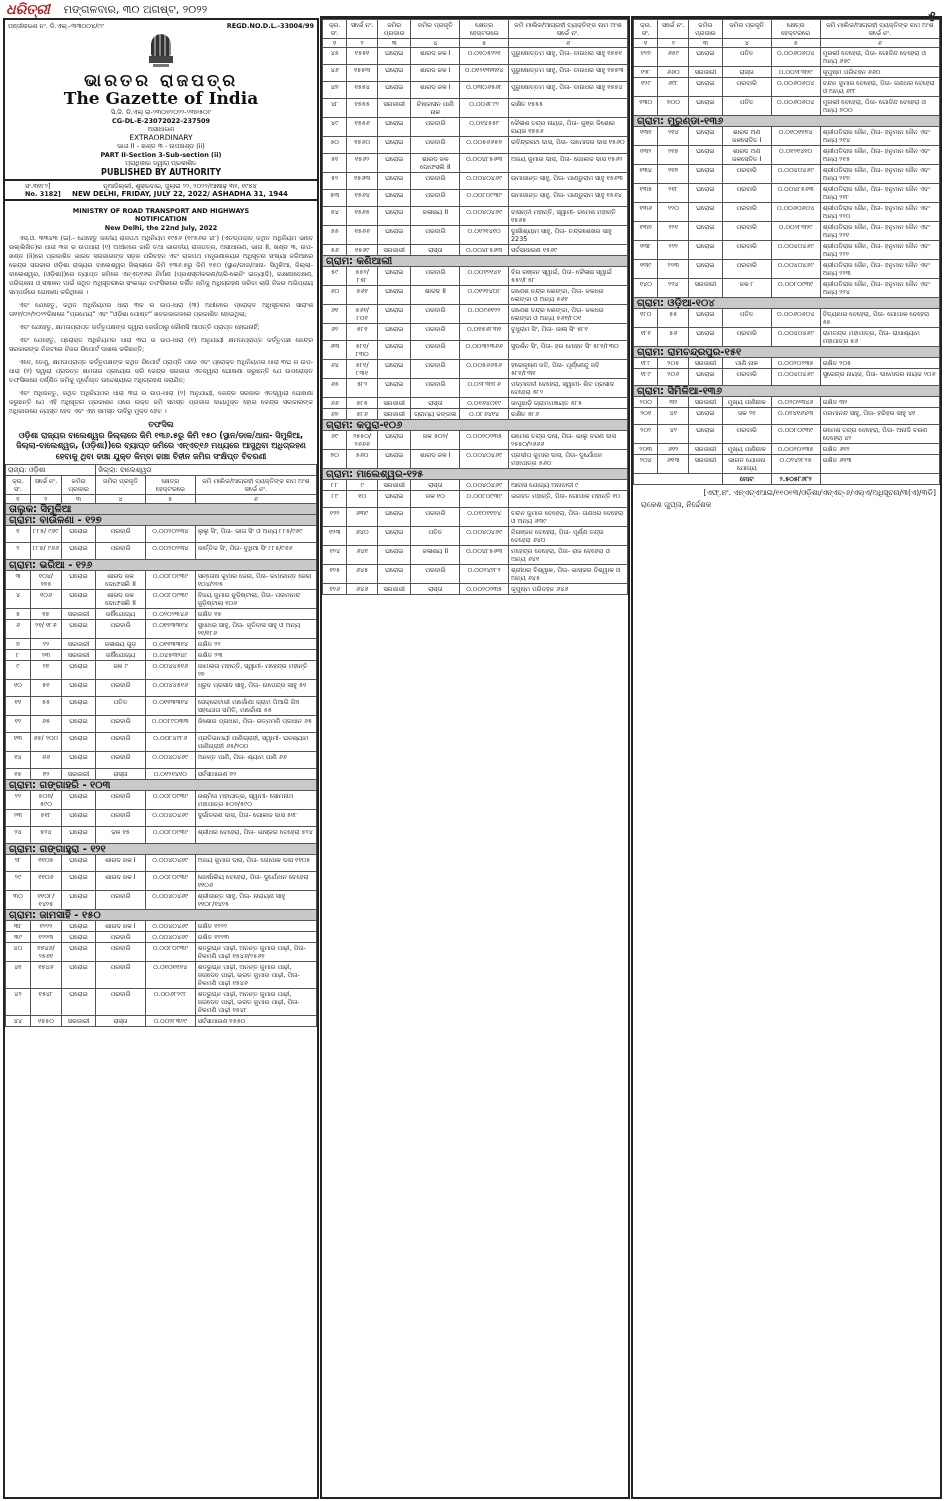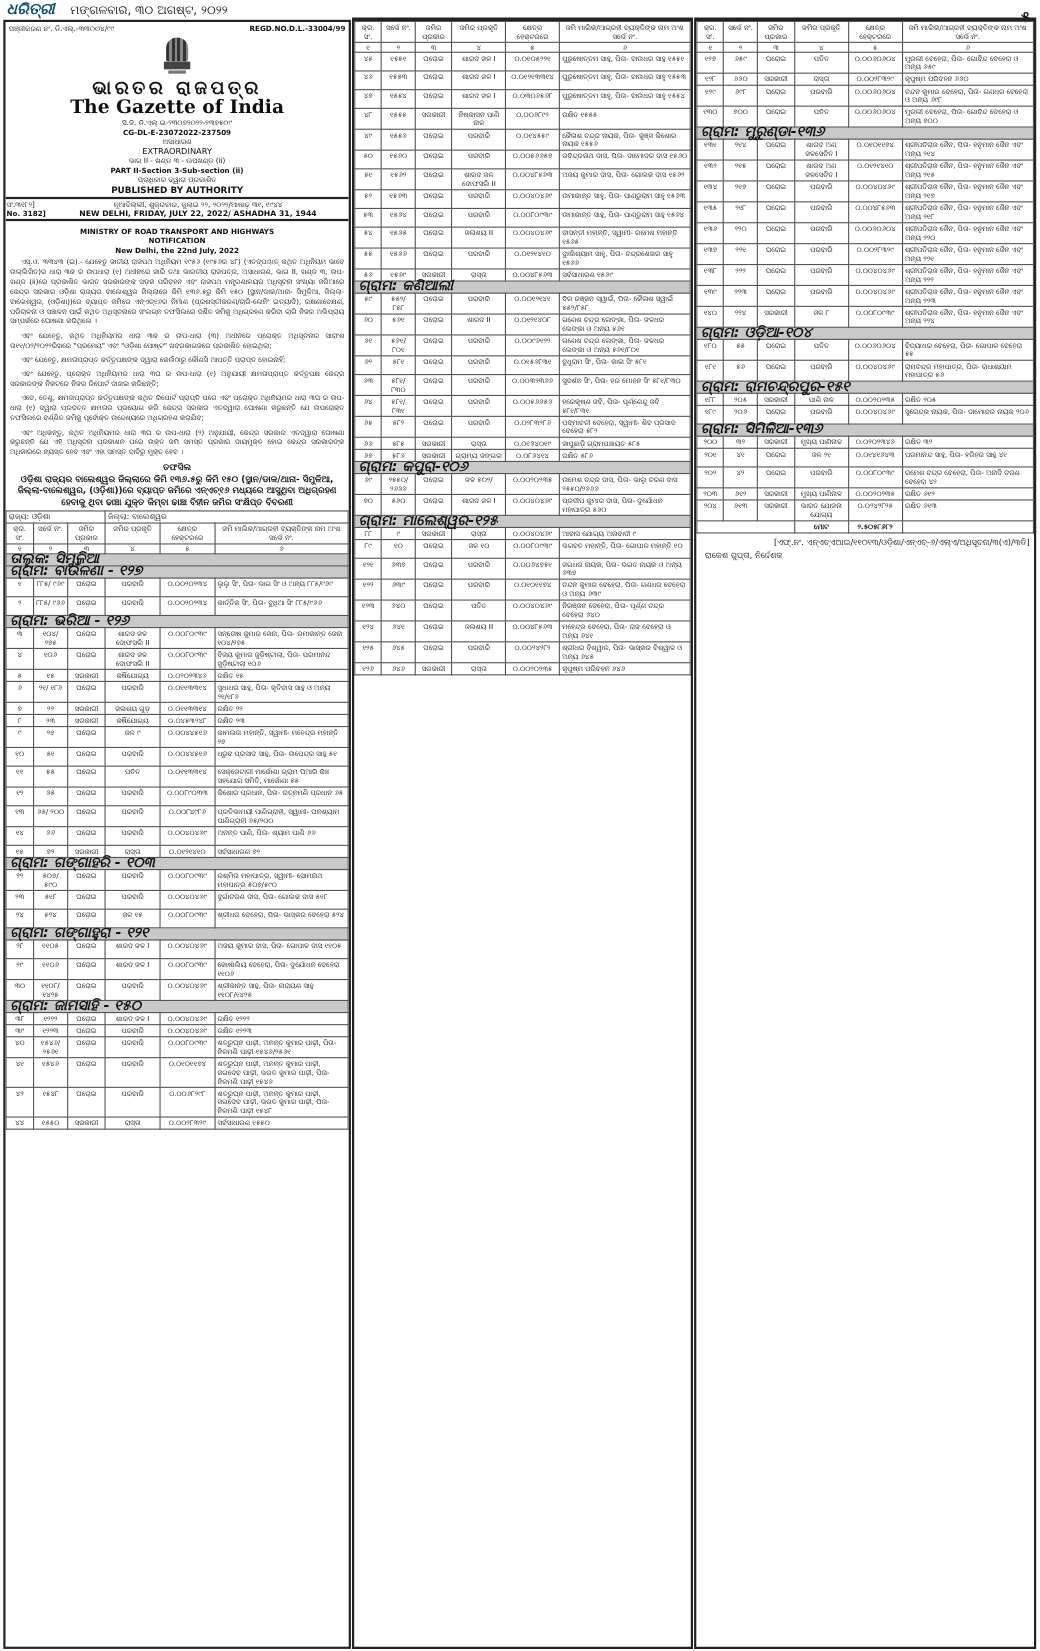--- a/index.html
+++ b/index.html
@@ -1,47 +1,47 @@
 <!DOCTYPE html>
 <html><head>
 <meta charset="utf-8">
 <style>
   * { box-sizing: border-box; margin: 0; padding: 0; }
   body { width: 945px; height: 1501px; background: #fff; font-family: "DejaVu Sans", sans-serif; color: #111; overflow: hidden; position: relative; }
   .masthead { position: absolute; top: 0; left: 0; width: 945px; height: 18px; display: flex; align-items: center; padding-left: 6px; font-size: 11px; }
-  .masthead .logo { color: #0c4a6e; font-weight: bold; font-style: italic; font-size: 14px; margin-right: 14px; }
+  .masthead .logo { color: #b91c1c; font-weight: bold; font-style: italic; font-size: 14px; margin-right: 14px; }
   .masthead .pageno { position: absolute; right: 8px; top: 8px; font-size: 14px; font-weight: bold; }
   .col { position: absolute; top: 18px; bottom: 2px; border: 2px solid #222; overflow: hidden; }
   .col1 { left: 3px; width: 316px; }
   .col2 { left: 320px; width: 310px; top: 16px; border-top: 3px solid #222; }
   .col3 { left: 631px; width: 311px; top: 16px; border-top: 3px solid #222; }
   .gz-top { display: flex; justify-content: space-between; font-size: 6.5px; padding: 2px 3px; }
   .emblem { width: 26px; height: 34px; margin: 2px auto 0; position: relative; }
   .emblem .lion { position: absolute; left: 3px; top: 0; width: 20px; height: 22px; border-radius: 10px 10px 2px 2px; background: repeating-linear-gradient(90deg,#333 0 3px,#888 3px 5px); }
   .emblem .base { position: absolute; left: 1px; top: 22px; width: 24px; height: 7px; background: #444; }
   .emblem .moto { position: absolute; left: 5px; top: 30px; width: 16px; height: 3px; background: #777; }
   .gz-title-od { text-align: center; font-size: 17px; font-weight: bold; letter-spacing: 3px; margin-top: 2px; }
   .gz-title-en { text-align: center; font-family: "DejaVu Serif", serif; font-size: 17px; font-weight: bold; margin-top: -2px; }
   .gz-line { text-align: center; font-size: 6.5px; line-height: 8.5px; }
   .gz-line.b { font-weight: bold; }
   .gz-line.lg { font-size: 7.5px; }
   .gz-auth { text-align: center; font-size: 8px; font-weight: bold; border-bottom: 2px solid #222; padding-bottom: 2px; }
-  .gz-date { display: flex; border-bottom: 2px solid #222; font-size: 6.5px; padding: 1px 1px; }
+  .gz-date { display: flex; border-bottom: 2px solid #222; font-size: 6.5px; padding: 1px 20px; }
   .gz-date .no { width: 38px; line-height: 8px; }
   .gz-date .txt { flex: 1; text-align: center; line-height: 8px; }
   .gz-date .txt b { font-size: 7px; }
   .ministry { text-align: center; font-size: 6.5px; font-weight: bold; line-height: 8.5px; padding-top: 6px; }
   .para { font-size: 6.4px; line-height: 9px; text-align: justify; padding: 2px 4px; text-indent: 10px; }
   .sched-title { text-align: center; font-size: 8px; font-weight: bold; line-height: 10.5px; padding: 2px 4px; }
   table { width: 100%; border-collapse: collapse; font-size: 6.4px; }
   td, th { border: 1px solid #555; padding: 1px 2px; vertical-align: top; line-height: 8px; font-weight: normal; }
   th { text-align: center; }
   td.c { text-align: center; }
   tr.num td { text-align: center; padding: 0 2px; }
-  tr.sect td { background: #c9c9c9; font-weight: bold; font-size: 13px; padding: 1px 3px; font-style: italic; }
+  tr.sect td { background: #c9c9c9; font-weight: bold; font-size: 10px; padding: 1px 3px; }
   tr.state td { font-size: 7px; }
   .c1 { width: 8%; } .c2 { width: 10%; } .c3 { width: 11%; } .c4 { width: 16%; } .c5 { width: 16%; } .c6 { width: 39%; }
   tr.total td { font-weight: bold; }
   .footer-ref { font-size: 7.5px; text-align: right; padding: 3px 4px 1px; }
   .footer-sign { font-size: 7.5px; text-align: left; padding: 1px 8px 3px; }
   .row-tall td { height: 17px; }
 </style>
 </head>
 <body>
 
@@ -456,21 +456,21 @@
           <td class="c">ଜଳାଶୟ II</td>
           <td class="c">୦.୦୦୪୦୪୬୯</td>
           <td>ବାସନ୍ତୀ ମହାନ୍ତି, ସ୍ୱାମୀ- ରମେଶ ମହାନ୍ତି ୧୫୬୫</td>
         </tr>
         <tr class="row-tall">
           <td class="c">୫୫</td>
           <td class="c">୧୫୬୬</td>
           <td class="c">ଘରୋଇ</td>
           <td class="c">ପରବାରି</td>
           <td class="c">୦.୦୧୨୧୪୧୦</td>
-          <td>ଦୁଃଖିଶ୍ୟାମ ସାହୁ, ପିତା- ଚନ୍ଦ୍ରଶେଖର ସାହୁ ୧୫୬୬</td>
+          <td>ଦୁଃଖିଶ୍ୟାମ ସାହୁ, ପିତା- ଚନ୍ଦ୍ରଶେଖର ସାହୁ 2235</td>
         </tr>
         <tr>
           <td class="c">୫୬</td>
           <td class="c">୧୫୬୯</td>
           <td class="c">ସରକାରୀ</td>
           <td class="c">ରାସ୍ତା</td>
           <td class="c">୦.୦୦୪୮୫୬୩</td>
           <td>ସର୍ବସାଧାରଣ ୧୫୬୯</td>
         </tr>
         <tr class="sect">
@@ -578,28 +578,20 @@
           <td class="c">୦.୦୦୪୦୪୬୯</td>
           <td>ଆବାସ ଯୋଗ୍ୟ ଅନାବାଦୀ ୯</td>
         </tr>
         <tr class="row-tall">
           <td class="c">୮୯</td>
           <td class="c">୧୦</td>
           <td class="c">ଘରୋଇ</td>
           <td class="c">ଜଳ ୧୦</td>
           <td class="c">୦.୦୦୮୦୯୩୯</td>
           <td>ଭଗବତ ମହାନ୍ତି, ପିତା- ଗୋପାଳ ମହାନ୍ତି ୧୦</td>
-        </tr>
-        <tr class="row-tall">
-          <td class="c">୧୨୧</td>
-          <td class="c">୬୩୭</td>
-          <td class="c">ଘରୋଇ</td>
-          <td class="c">ପରବାରି</td>
-          <td class="c">୦.୦୦୬୪୭୫୧</td>
-          <td>ଜଗଧର ନାୟକ, ପିତା- ଭଗତ ନାୟକ ଓ ଅନ୍ୟ ୬୩୭</td>
         </tr>
         <tr class="row-tall">
           <td class="c">୧୨୨</td>
           <td class="c">୬୩୯</td>
           <td class="c">ଘରୋଇ</td>
           <td class="c">ପରବାରି</td>
           <td class="c">୦.୦୧୦୧୧୭୪</td>
           <td>ଚନ୍ଦନ କୁମାର ବେହେରା, ପିତା- ଗଣଧର ବେହେରା ଓ ଅନ୍ୟ ୬୩୯</td>
         </tr>
         <tr class="row-tall">

